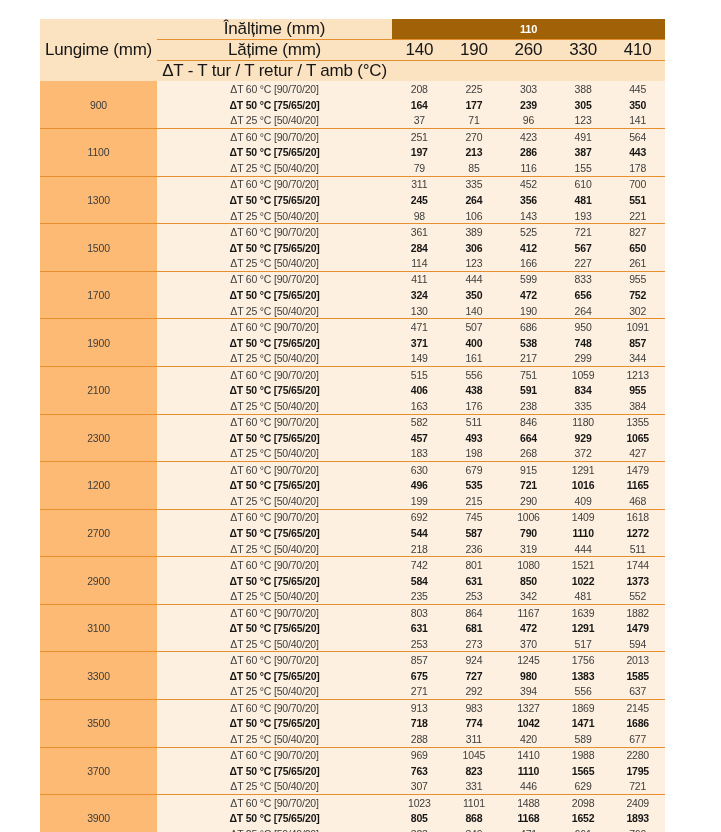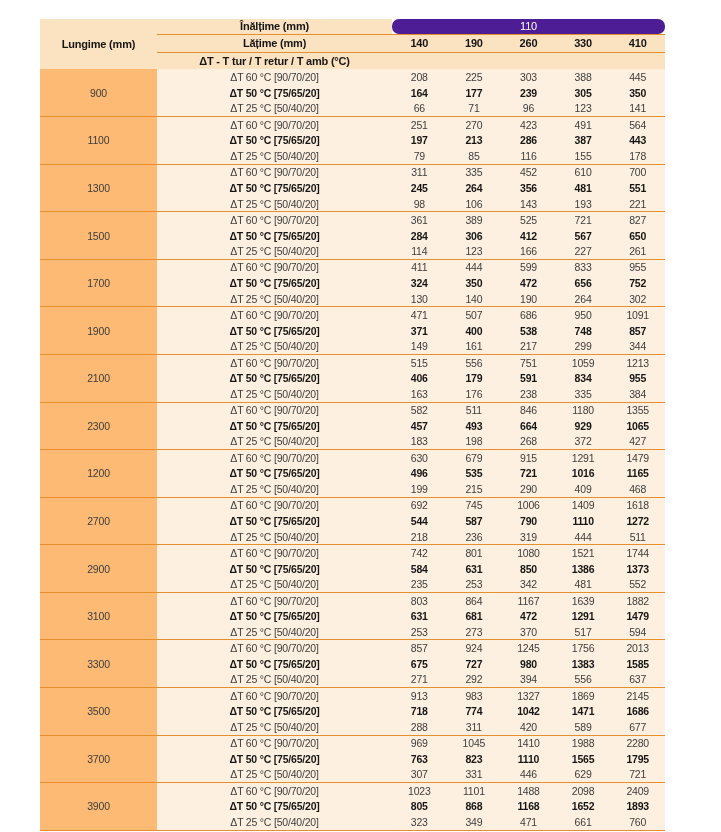--- a/index.html
+++ b/index.html
@@ -33,27 +33,26 @@
     letter-spacing: -0.2px;
     white-space: nowrap;
     overflow: hidden;
   }
   
   tr.h1 { height: 15px; }
   tr.h2 { height: 18px; }
   tr.h3 { height: 17px; }
   .peach { background: #fbe3c2; }
   .cream { background: #fdf0e0; }
-  .hbold { font-weight: bold; color: #161615; font-size: 11px; }
+  .hbold { font-weight: normal; color: #161615; font-size: 17px; }
   .red-cell {
-    background: #4c1d95;
+    background: #a16207;
     color: #ffffff;
-    font-weight: normal;
+    font-weight: bold;
     font-size: 11px;
-    border-radius: 7px;
   }
   .oline { border-bottom: 1.5px solid #e78f2e; }
   
   tr.data-row { height: 15.87px; }
   td.len-cell {
     background: #fdba74;
     border-bottom: 1.5px solid #e78f2e;
   }
   tr.bold-row td.dt-cell,
   tr.bold-row td.num-cell {
@@ -108,21 +107,21 @@
         <tr class="data-row bold-row">
           <td class="dt-cell cream">ΔT 50 °C [75/65/20]</td>
           <td class="num-cell cream">164</td>
           <td class="num-cell cream">177</td>
           <td class="num-cell cream">239</td>
           <td class="num-cell cream">305</td>
           <td class="num-cell cream">350</td>
         </tr>
         <tr class="data-row group-end">
           <td class="dt-cell cream">ΔT 25 °C [50/40/20]</td>
-          <td class="num-cell cream">66</td>
+          <td class="num-cell cream">37</td>
           <td class="num-cell cream">71</td>
           <td class="num-cell cream">96</td>
           <td class="num-cell cream">123</td>
           <td class="num-cell cream">141</td>
         </tr>
         <tr class="data-row">
           <td class="len-cell" rowspan="3">1100</td>
           <td class="dt-cell cream">ΔT 60 °C [90/70/20]</td>
           <td class="num-cell cream">251</td>
           <td class="num-cell cream">270</td>
@@ -251,21 +250,21 @@
           <td class="dt-cell cream">ΔT 60 °C [90/70/20]</td>
           <td class="num-cell cream">515</td>
           <td class="num-cell cream">556</td>
           <td class="num-cell cream">751</td>
           <td class="num-cell cream">1059</td>
           <td class="num-cell cream">1213</td>
         </tr>
         <tr class="data-row bold-row">
           <td class="dt-cell cream">ΔT 50 °C [75/65/20]</td>
           <td class="num-cell cream">406</td>
-          <td class="num-cell cream">179</td>
+          <td class="num-cell cream">438</td>
           <td class="num-cell cream">591</td>
           <td class="num-cell cream">834</td>
           <td class="num-cell cream">955</td>
         </tr>
         <tr class="data-row group-end">
           <td class="dt-cell cream">ΔT 25 °C [50/40/20]</td>
           <td class="num-cell cream">163</td>
           <td class="num-cell cream">176</td>
           <td class="num-cell cream">238</td>
           <td class="num-cell cream">335</td>
@@ -353,21 +352,21 @@
           <td class="num-cell cream">801</td>
           <td class="num-cell cream">1080</td>
           <td class="num-cell cream">1521</td>
           <td class="num-cell cream">1744</td>
         </tr>
         <tr class="data-row bold-row">
           <td class="dt-cell cream">ΔT 50 °C [75/65/20]</td>
           <td class="num-cell cream">584</td>
           <td class="num-cell cream">631</td>
           <td class="num-cell cream">850</td>
-          <td class="num-cell cream">1386</td>
+          <td class="num-cell cream">1022</td>
           <td class="num-cell cream">1373</td>
         </tr>
         <tr class="data-row group-end">
           <td class="dt-cell cream">ΔT 25 °C [50/40/20]</td>
           <td class="num-cell cream">235</td>
           <td class="num-cell cream">253</td>
           <td class="num-cell cream">342</td>
           <td class="num-cell cream">481</td>
           <td class="num-cell cream">552</td>
         </tr>

